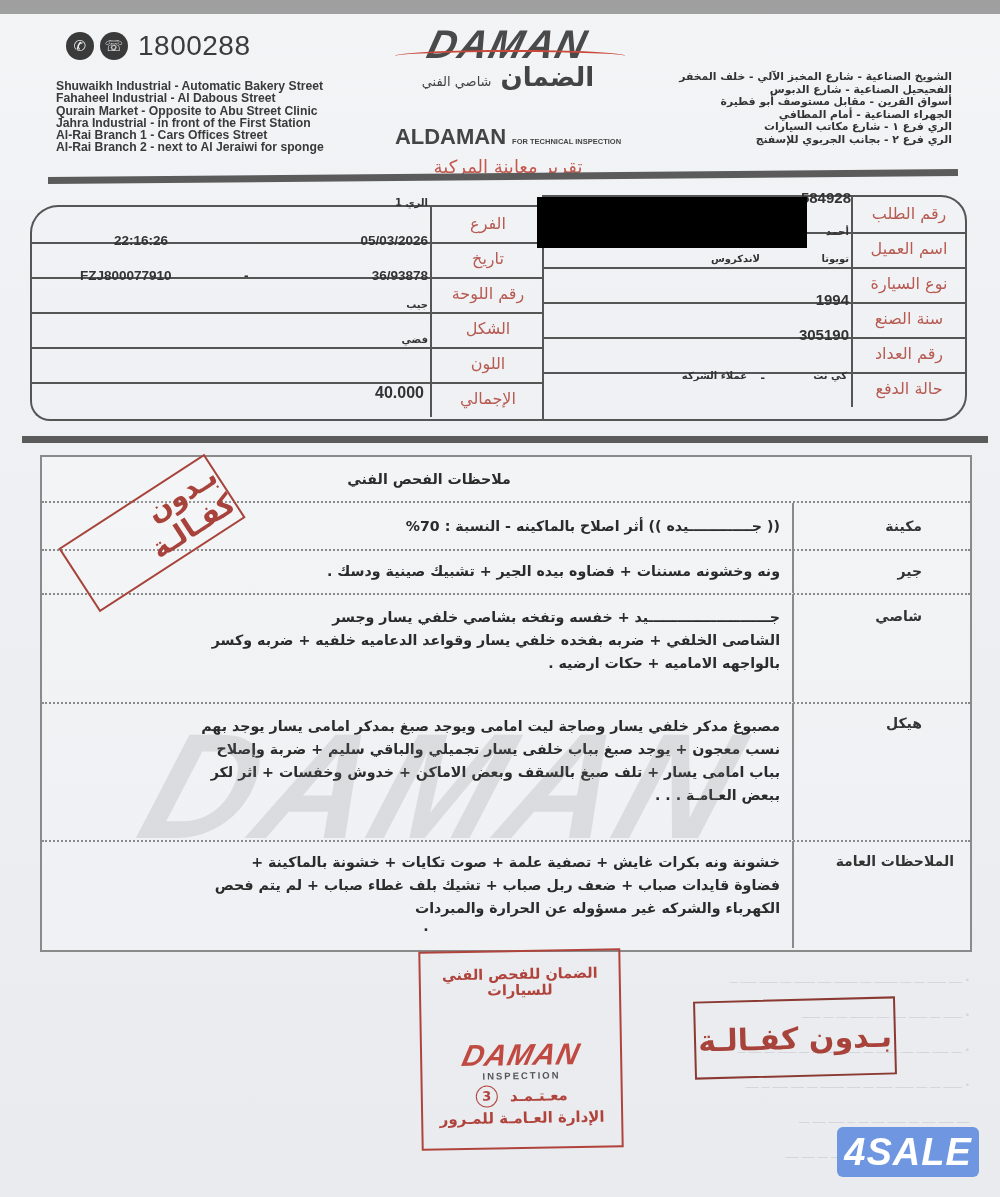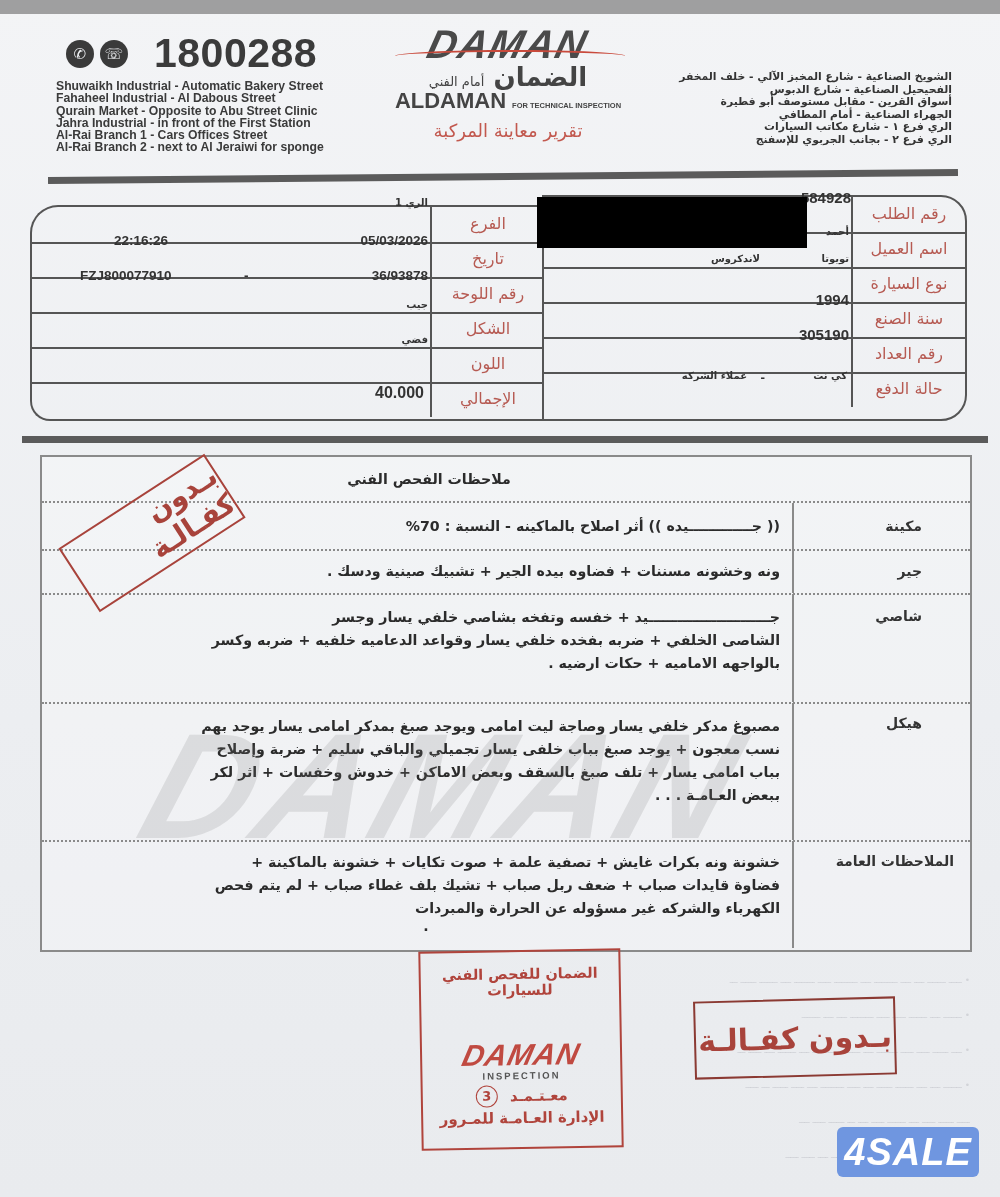--- a/index.html
+++ b/index.html
@@ -11,32 +11,32 @@
   }
   .page {
     position: absolute; left: 0; top: 0; width: 1000px; height: 1197px;
     background: linear-gradient(180deg, #f3f4f6 0%, #eceef1 60%, #e9ebee 100%);
   }
   .top-edge { position: absolute; left: 0; top: 0; width: 1000px; height: 14px; background: #5a5a5a; opacity: .55; }
 
   
   .phone { position: absolute; left: 66px; top: 30px; display: flex; align-items: center; gap: 6px; }
   .phone-icon { width: 28px; height: 28px; border-radius: 50%; background: #3a3a3a; color: #eef0f3; font-size: 15px; display: flex; align-items: center; justify-content: center; }
-  .phone-number { font-family: "Liberation Sans", sans-serif; font-weight: bold; font-size: 41px; color: #3b3b3b; letter-spacing: 0.5px; margin-left: 20px; }
+  .phone-number { font-family: "Liberation Sans", sans-serif; font-weight: normal; font-size: 28px; color: #3b3b3b; letter-spacing: 0.5px; margin-left: 4px; }
   .addr-en { position: absolute; left: 56px; top: 80px; font-family: Liberation Sans, sans-serif; font-weight: bold; font-size: 12.2px; line-height: 12.3px; color: #3a3a3a; }
   .addr-en div { white-space: nowrap; }
 
   
   .logo { position: absolute; left: 378px; top: 24px; width: 260px; text-align: center; }
   .logo-daman { font-family: "Liberation Sans", sans-serif; font-weight: bold; font-style: italic; font-size: 40px; color: #4a4a4a; letter-spacing: 2px; transform: skewX(-14deg); line-height: 40px; position: relative; }
   .logo-swoosh { position: absolute; left: 20px; top: 26px; width: 230px; height: 10px; border-top: 2px solid #c94a3c; border-radius: 50%; }
   .logo-ar { font-size: 26px; font-weight: bold; color: #444; direction: rtl; margin-top: -2px; }
   .logo-ar small { font-size: 13px; font-weight: normal; }
   .logo-en { display: flex; align-items: baseline; justify-content: center; gap: 6px; margin-top: -4px; }
-  .logo-en b { font-family: "Liberation Sans", sans-serif; font-size: 22px; color: #444; }
+  .logo-en b { font-family: "Liberation Sans", sans-serif; font-size: 22px; color: #444; margin-top: 36px; }
   .logo-en span { font-family: "Liberation Sans", sans-serif; font-size: 7.5px; font-weight: bold; color: #444; }
   .report-title { font-size: 18px; color: #c2584e; direction: rtl; margin-top: 6px; }
 
   
   .addr-ar { position: absolute; right: 48px; top: 71px; width: 300px; direction: rtl; text-align: right; font-size: 10.8px; font-weight: bold; line-height: 12.5px; color: #333; }
 
   .bar { position: absolute; height: 7px; background: #5b5b5b; }
   .bar1 { left: 48px; top: 173px; width: 910px; transform: rotate(-0.5deg); }
   .bar2 { left: 22px; top: 436px; width: 966px; }
 
@@ -105,21 +105,21 @@
     <div>Al-Rai Branch 2 - next to Al Jeraiwi for sponge</div>
   </div>
 
   <div class="logo">
     <div class="logo-daman">
       <span>DAMAN</span>
       <div class="logo-swoosh"></div>
     </div>
     <div class="logo-ar">
       <span>الضمان</span>
-      <small>أمام الفني</small>
+      <small>شاصي الفني</small>
     </div>
     <div class="logo-en">
       <b>ALDAMAN</b>
       <span>FOR TECHNICAL INSPECTION</span>
     </div>
     <div class="report-title">تقرير معاينة المركبة</div>
   </div>
 
   <div class="addr-ar">
     <div>الشويخ الصناعية - شارع المخبز الآلي - خلف المخفر</div>

